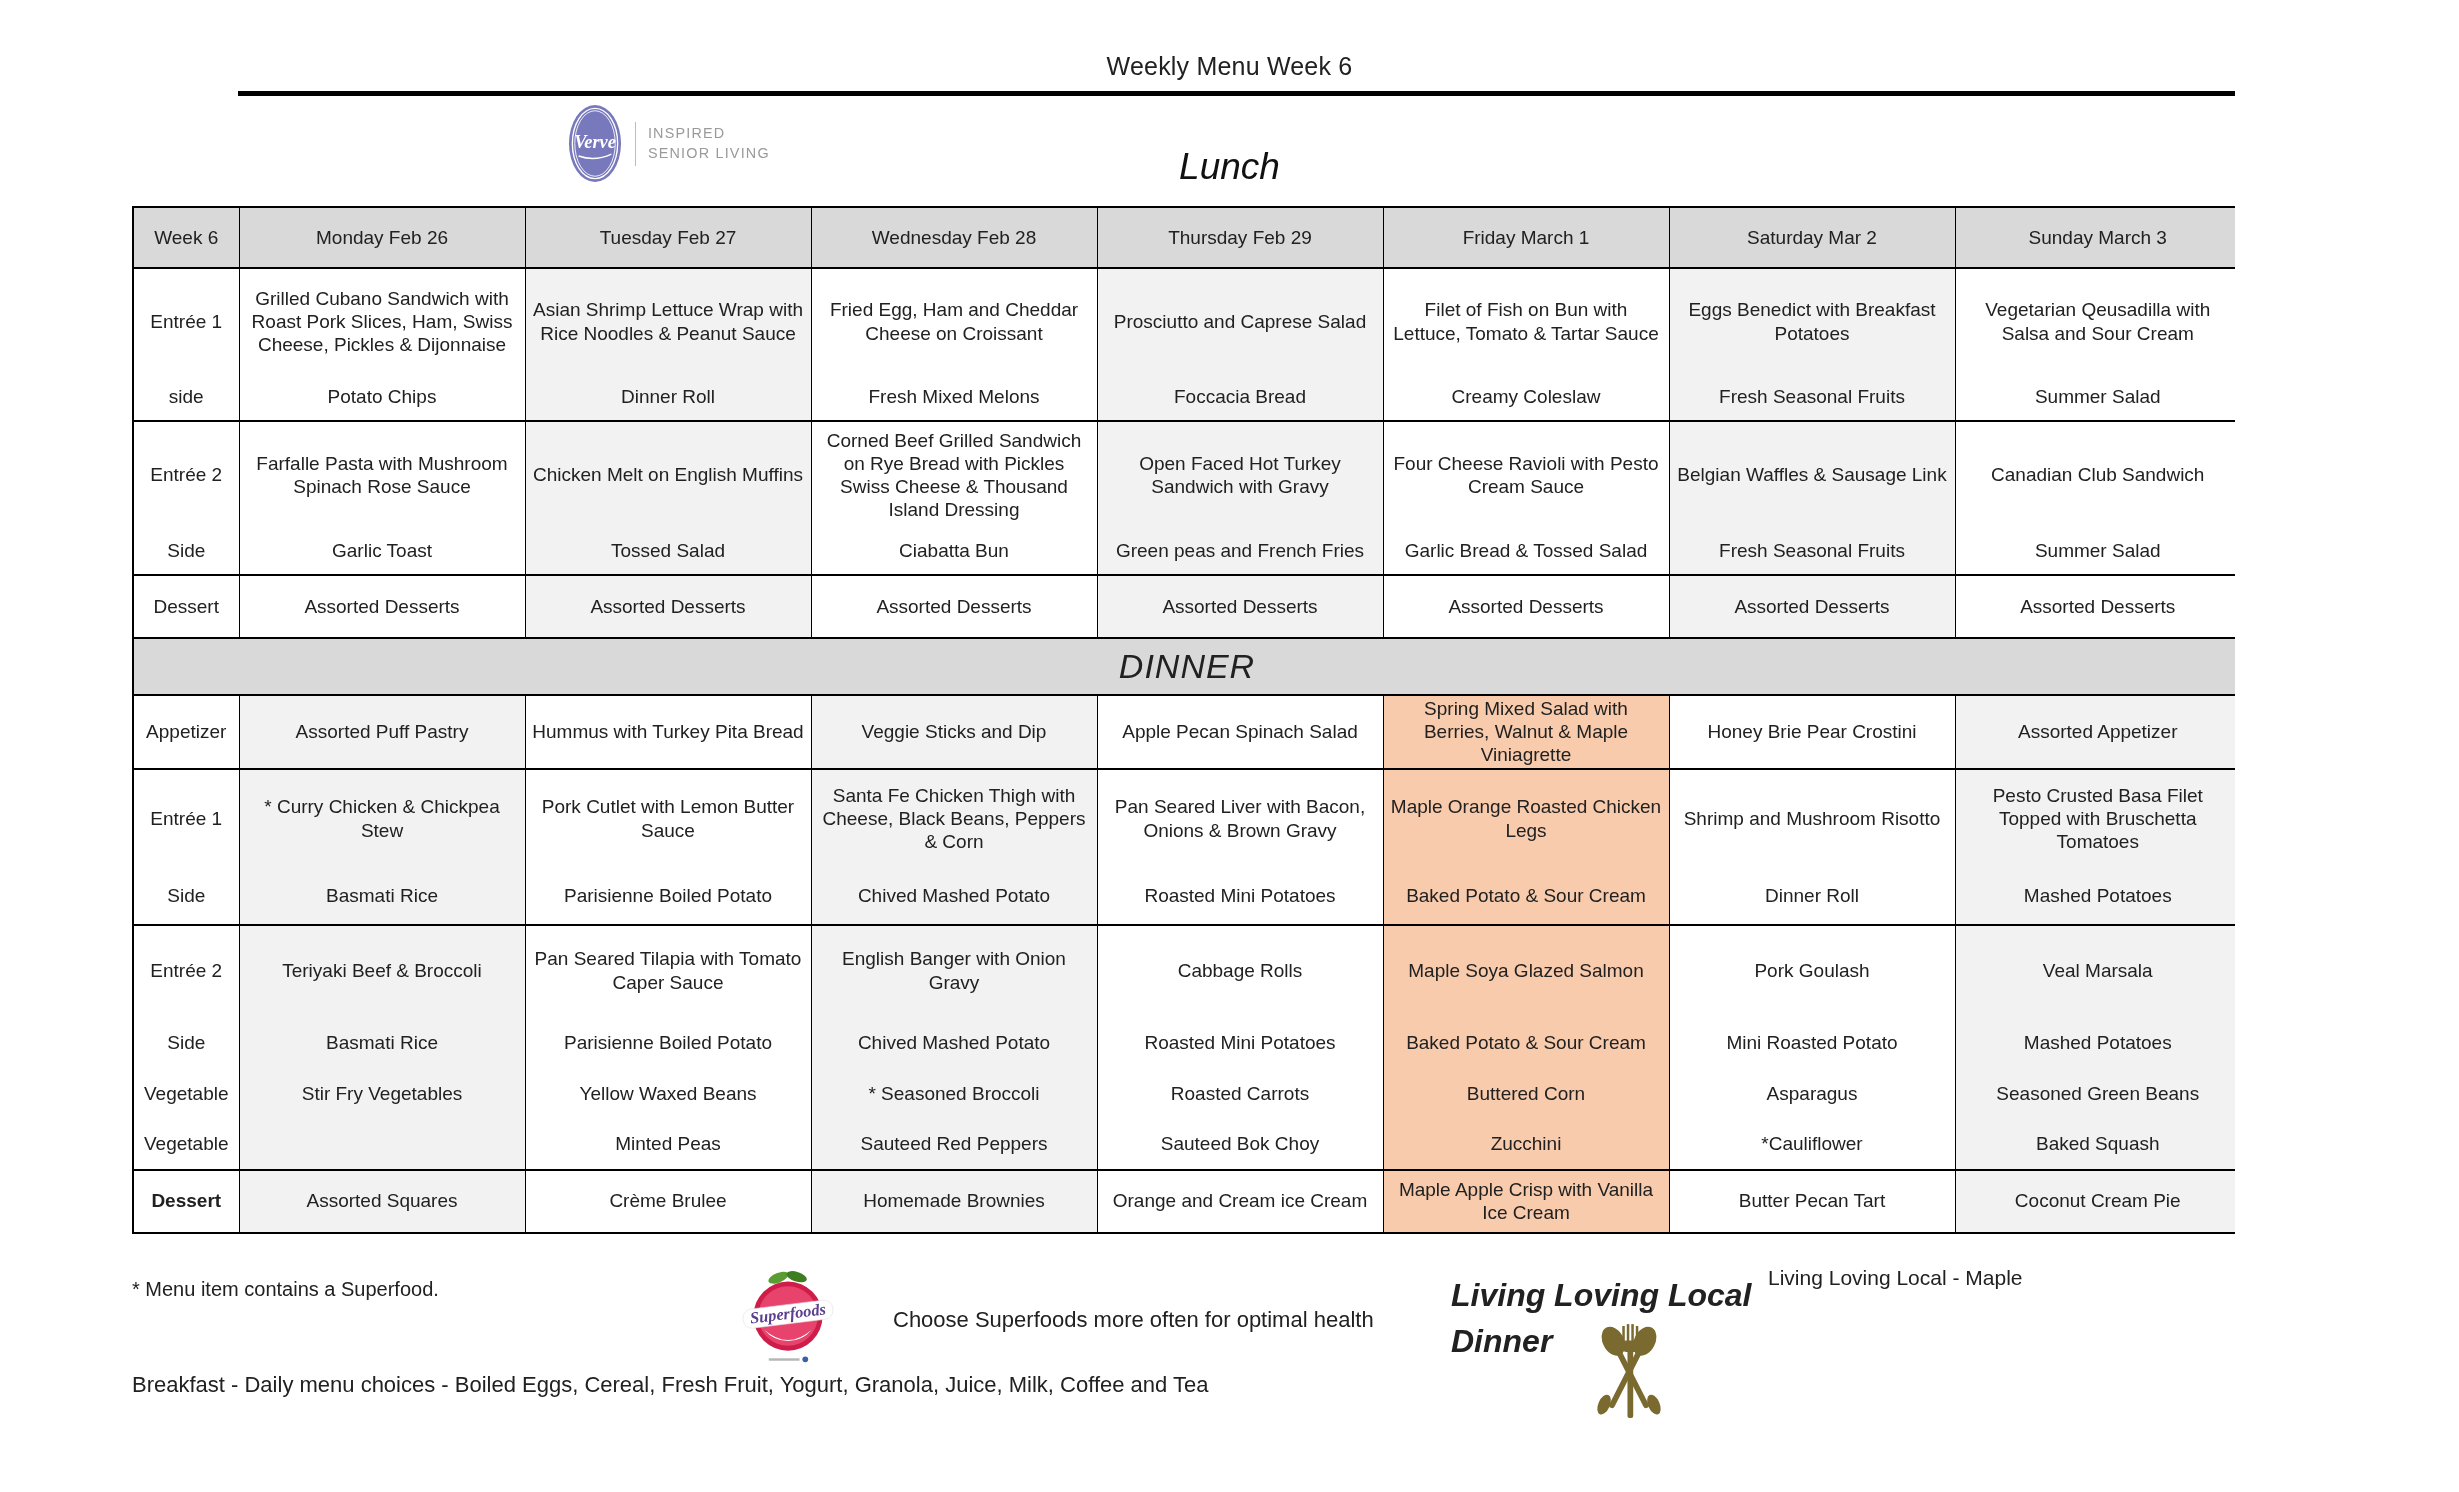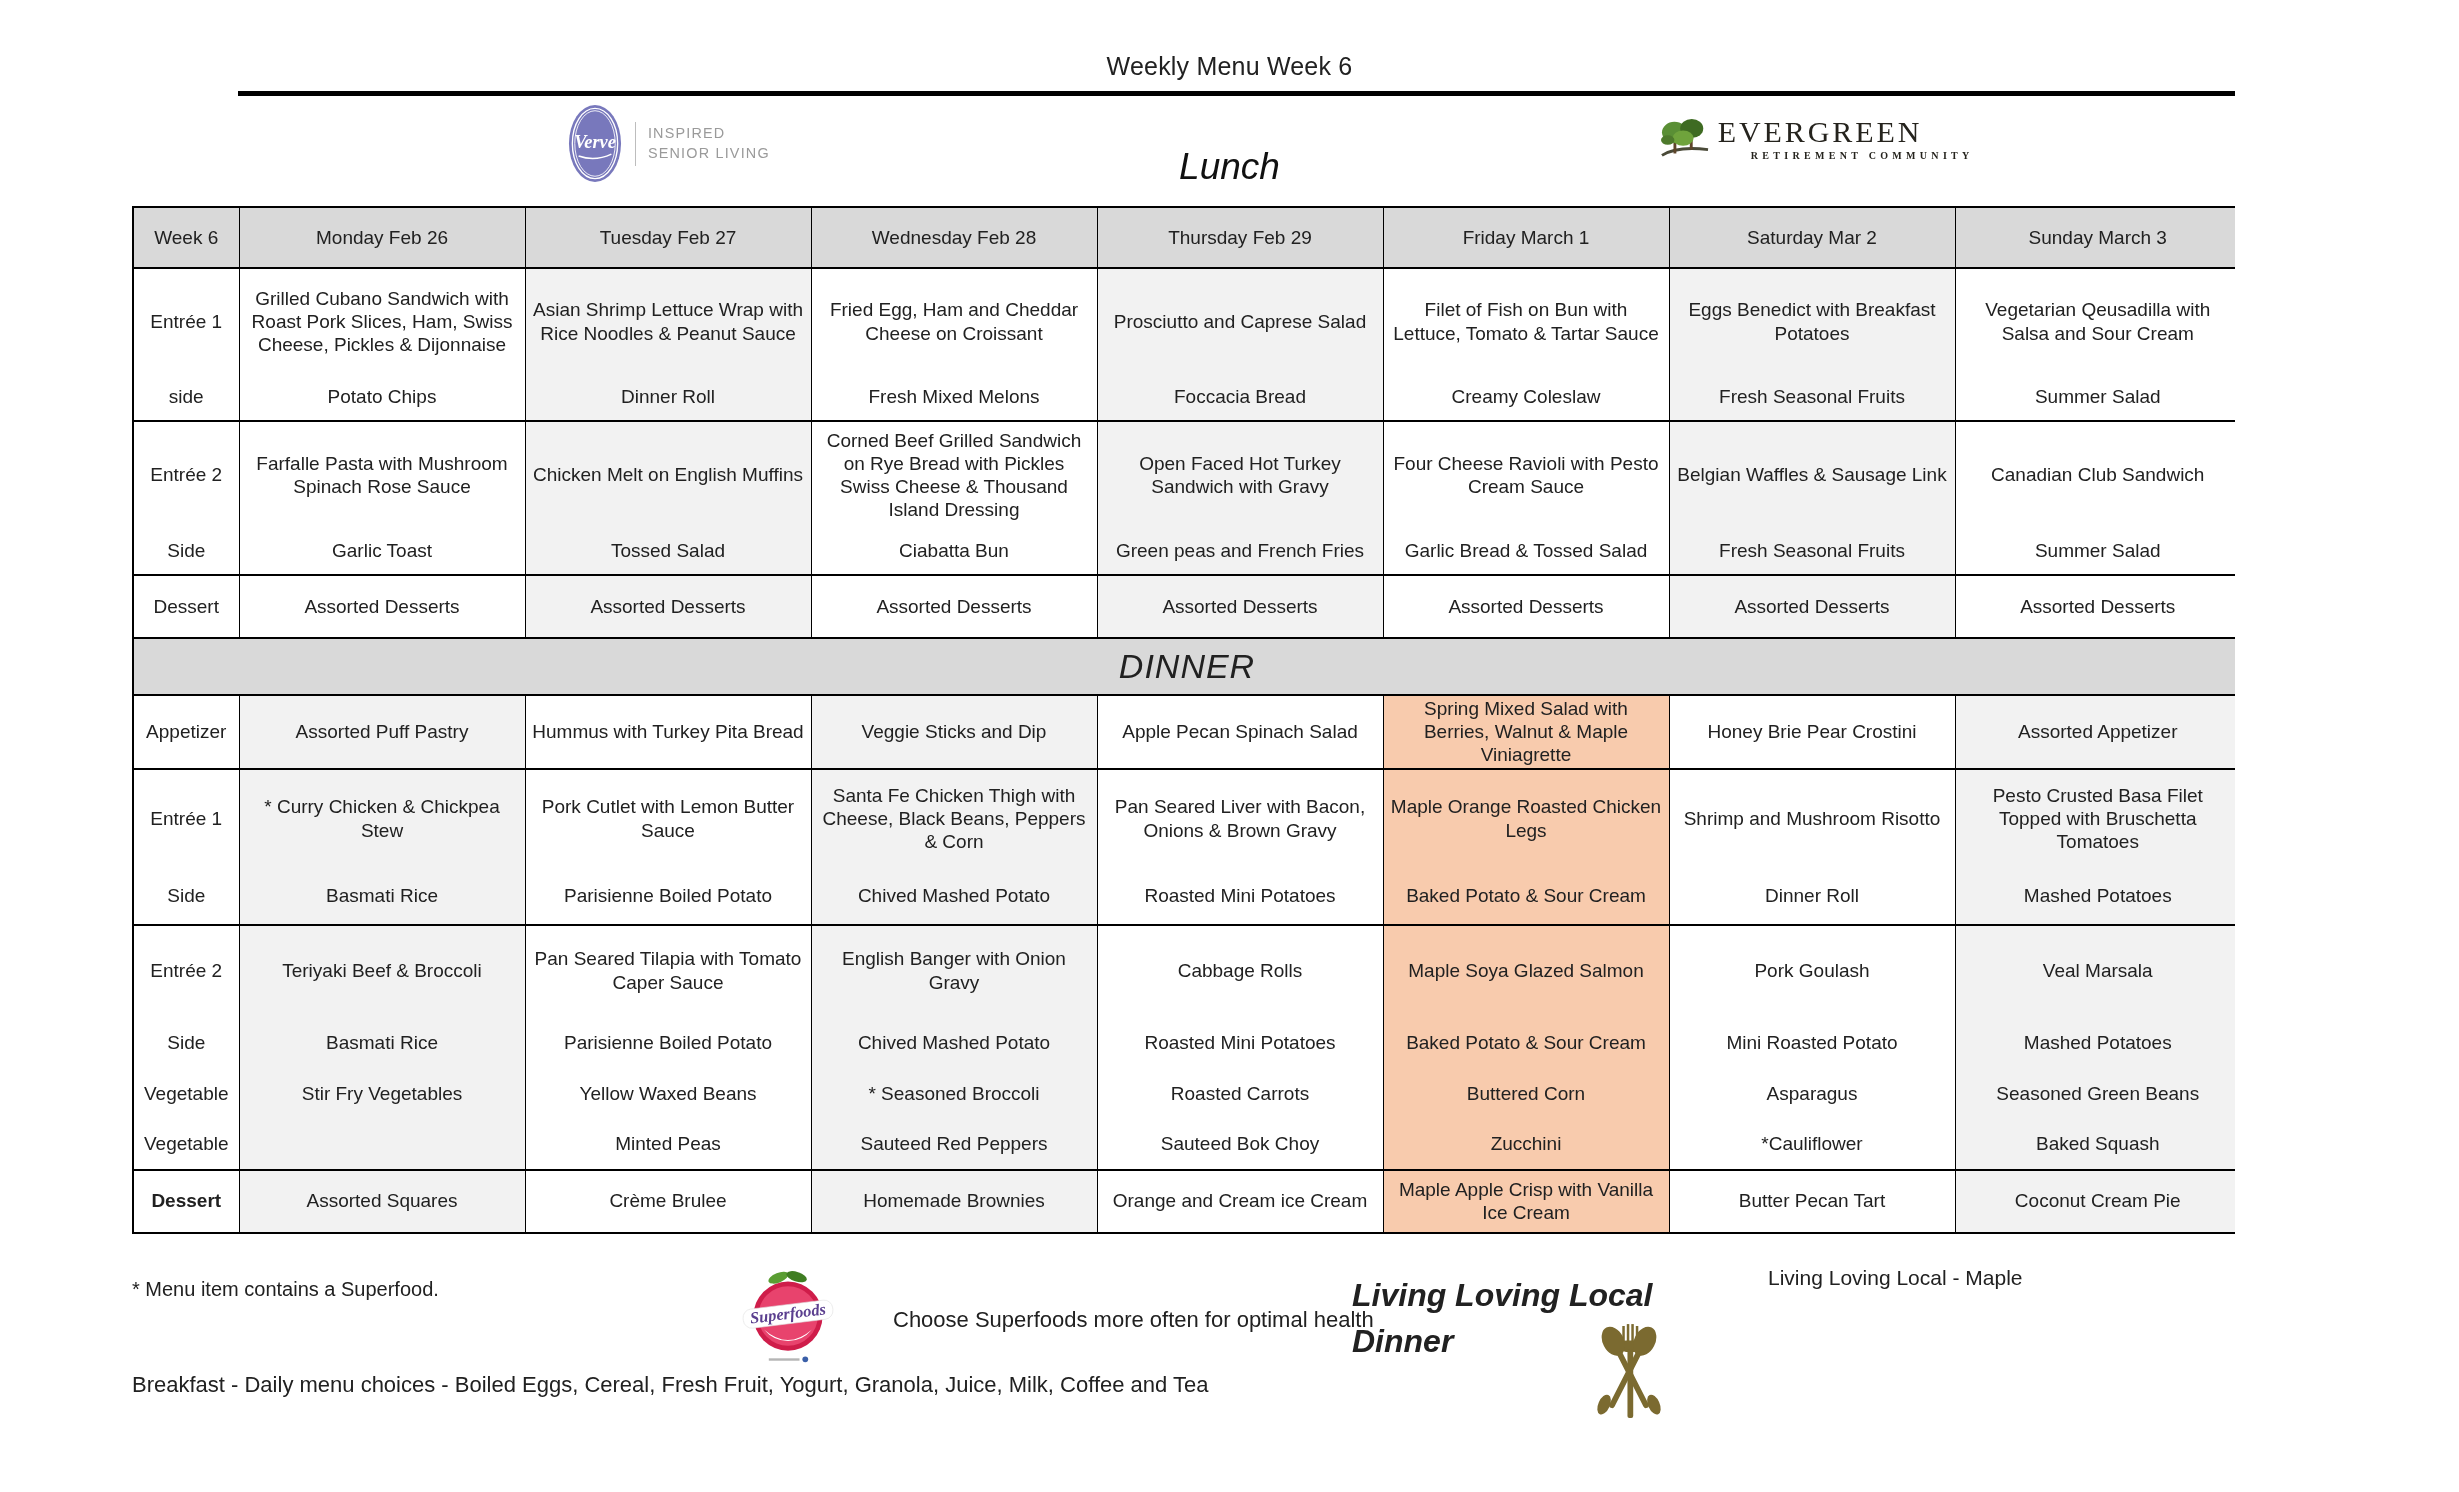--- a/index.html
+++ b/index.html
@@ -38,21 +38,21 @@
   td.small{font-size:14.4px;line-height:1.3;}
   td.weekhead{background:#d9d9d9;vertical-align:top;padding-top:7.7px;font-size:20px;}
   td.dayhead{background:#d9d9d9;vertical-align:bottom;padding-bottom:8.6px;font-size:20px;}
   tr.band td{background:#d9d9d9;border-top:2.9px solid #000;border-bottom:2.9px solid #000;
     font-style:italic;font-size:34px;letter-spacing:1px;}
 
   
   .superfood-note{position:absolute;left:132px;top:1278px;font-size:20px;}
   .superfoods-logo{position:absolute;left:730px;top:1270px;width:115px;text-align:center;}
   .choose-text{position:absolute;left:893px;top:1307px;font-size:22px;}
-  .living{position:absolute;left:1352px;top:1272px;font-size:32px;font-weight:bold;font-style:italic;line-height:1.45;}
+  .living{position:absolute;left:1451px;top:1272px;font-size:32px;font-weight:bold;font-style:italic;line-height:1.45;}
   .utensils{position:absolute;left:1583px;top:1324px;}
   .maple-text{position:absolute;left:1768px;top:1266px;font-size:21px;}
   .breakfast-text{position:absolute;left:132px;top:1372px;font-size:22px;}
 </style>
 </head>
 <body>
 
 <div class="page">
 
   <div class="title">Weekly Menu Week 6</div>
@@ -68,35 +68,20 @@
     </svg>
     <div class="verve-divider"></div>
     <div class="verve-tagline">
       <div>INSPIRED</div>
       <div>SENIOR LIVING</div>
     </div>
   </div>
 
   <div class="lunch-heading">Lunch</div>
 
-  <div class="evergreen">
-    <svg width="54" height="48" viewBox="0 0 56 50">
-      <path d="M4 40 Q20 30 52 34" stroke="#4a4a38" stroke-width="3" fill="none"></path>
-      <rect x="16" y="26" width="3" height="12" fill="#5e452a"></rect>
-      <rect x="33" y="22" width="3" height="12" fill="#5e452a"></rect>
-      <ellipse cx="17" cy="16" rx="13" ry="11" fill="#5a8f35"></ellipse>
-      <ellipse cx="35" cy="12" rx="12" ry="10" fill="#3e6b22"></ellipse>
-      <ellipse cx="26" cy="22" rx="11" ry="8" fill="#6fa33c"></ellipse>
-      <ellipse cx="10" cy="24" rx="7" ry="5" fill="#4e7a2c"></ellipse>
-    </svg>
-    <div class="eg-text">
-      <div class="eg-name">EVERGREEN</div>
-      <div class="eg-sub">RETIREMENT COMMUNITY</div>
-    </div>
-  </div>
 
   <table class="menu">
     <colgroup>
       <col style="width:106px">
       <col style="width:286px">
         <col style="width:286px">
         <col style="width:286px">
         <col style="width:286px">
       <col style="width:286px">
         <col style="width:286px">

